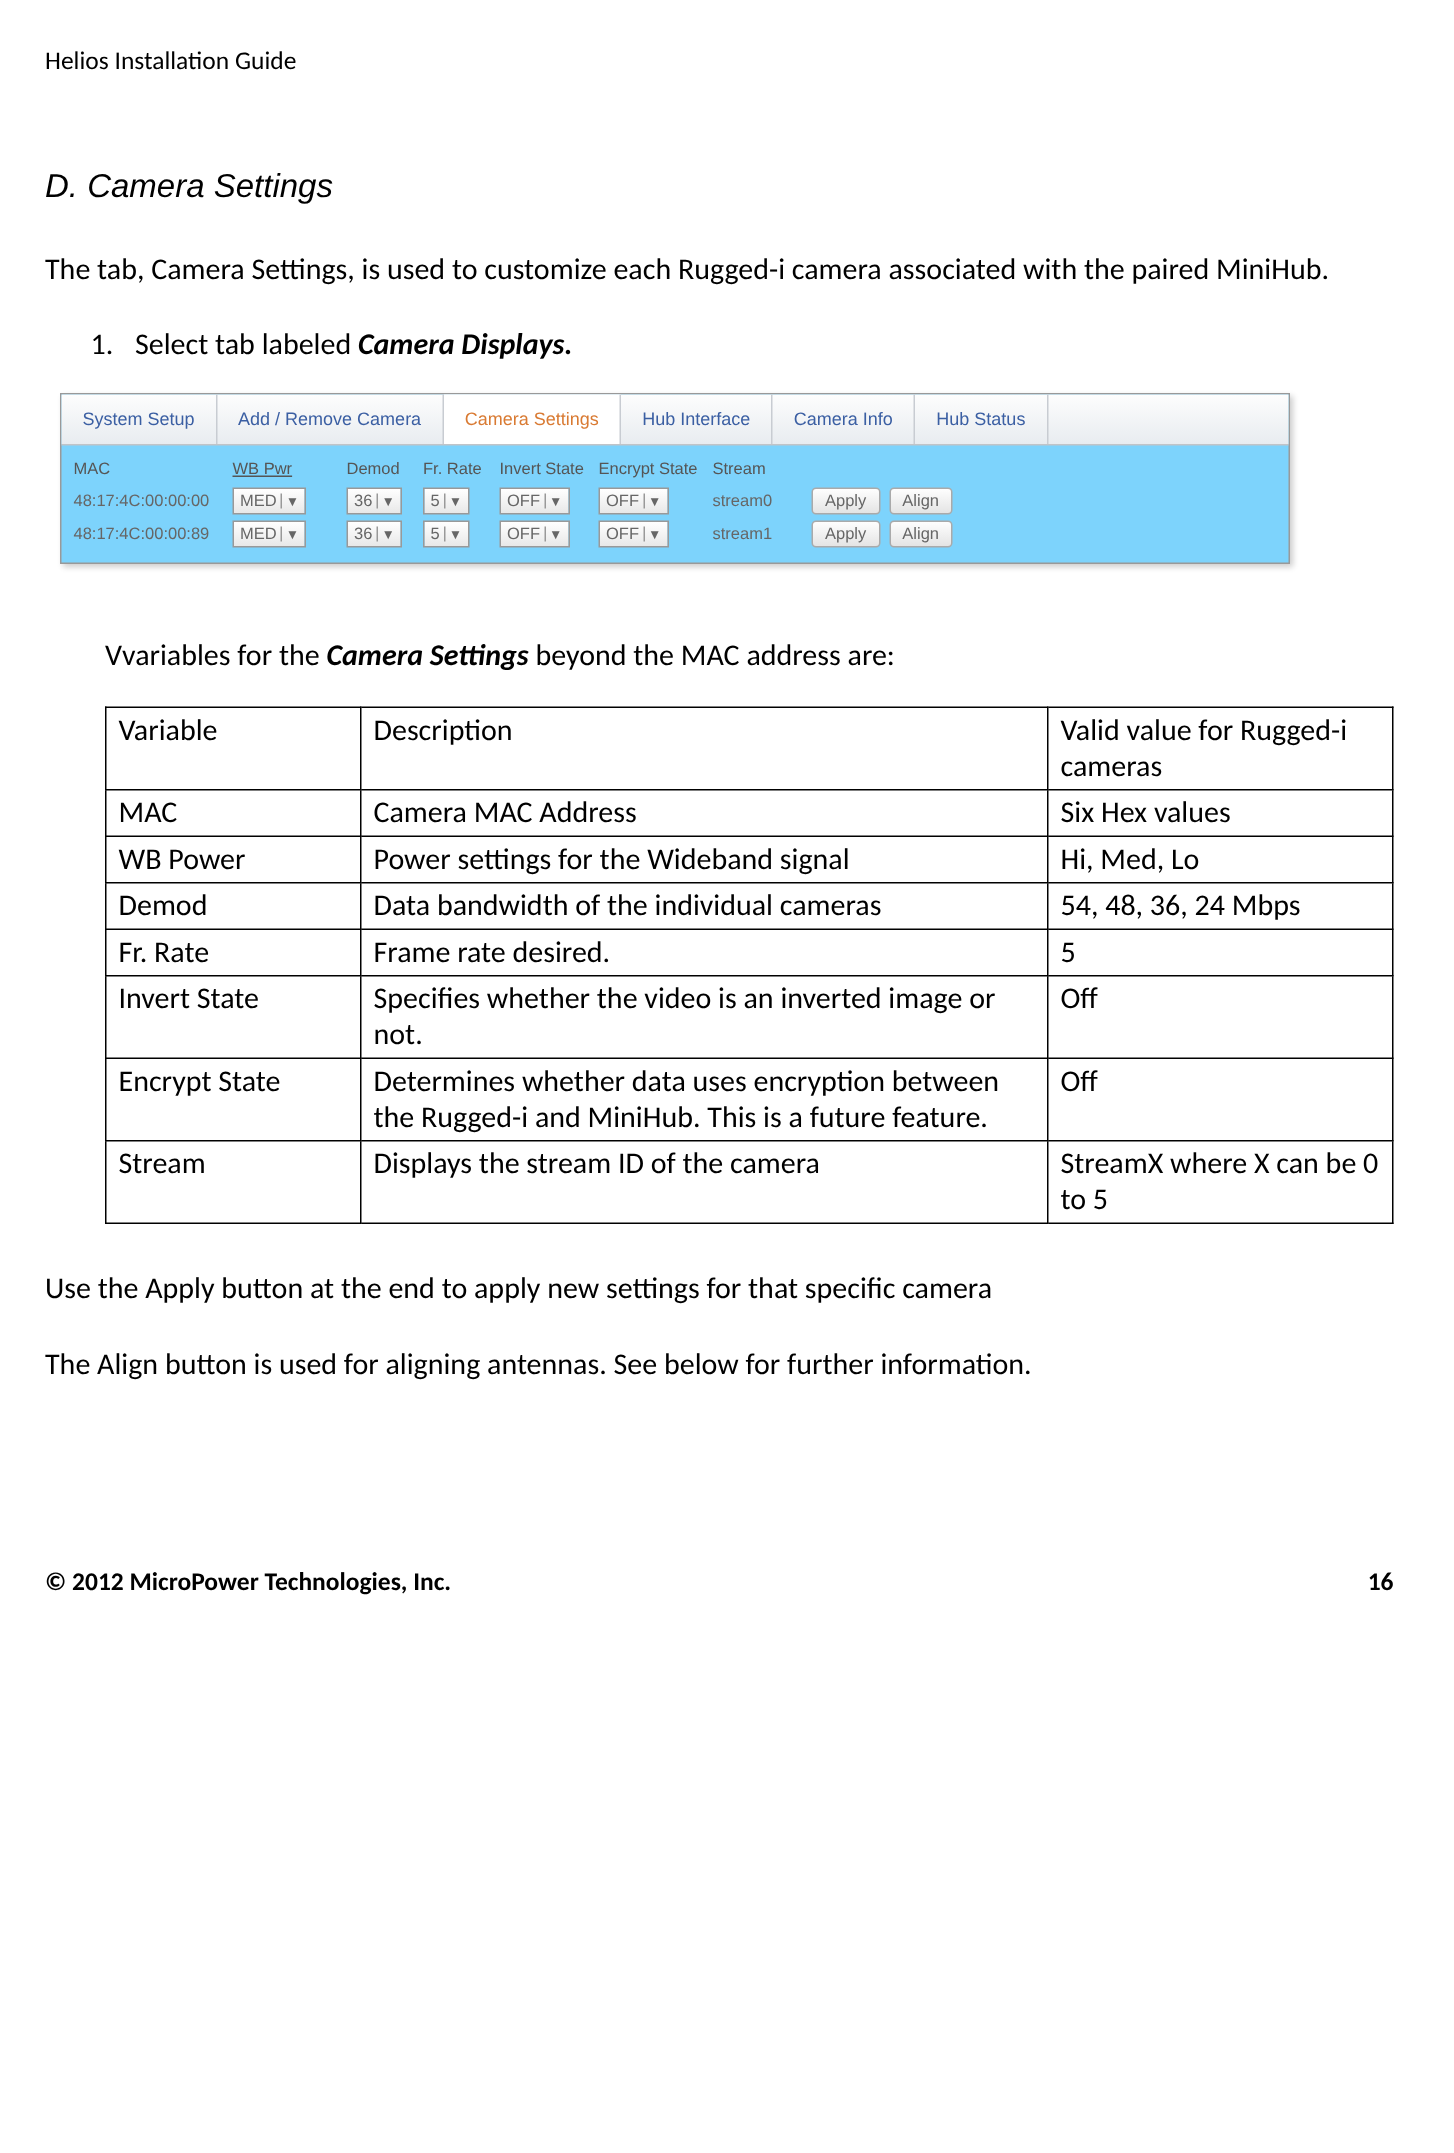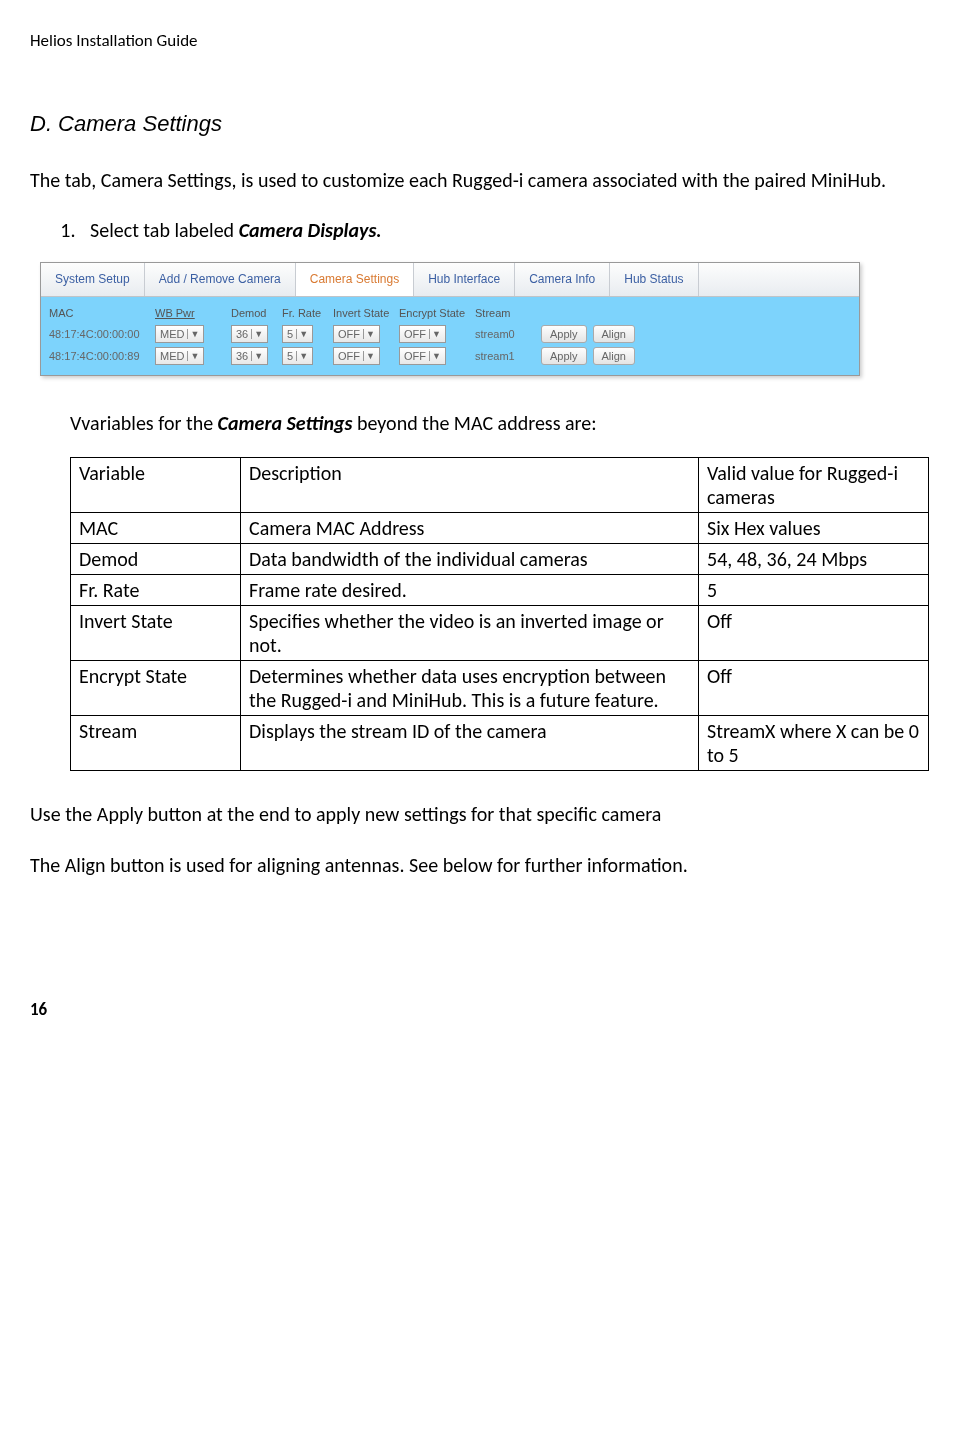--- a/index.html
+++ b/index.html
@@ -111,21 +111,21 @@
     }
     .btn {
       display: inline-block;
       border: 1px solid #aaa;
       border-radius: 3px;
       background: linear-gradient(#fefefe,#e4e4e4);
       padding: 2px 8px;
       font-size: 11px;
       cursor: pointer;
     }
-    .vars-intro { margin-top: 34px; margin-bottom: 20px; }
+    .vars-intro { margin-top: 48px; margin-bottom: 20px; }
     table.vars {
       border-collapse: collapse;
       width: 100%;
       margin-left: 0;
       font-size: 20px;
     }
     table.vars td, table.vars th {
       border: 1px solid #000;
       padding: 3px 8px;
       text-align: left;
@@ -243,20 +243,25 @@
       <td class="col1">Variable</td>
       <td>Description</td>
       <td class="col3">Valid value for Rugged-i cameras</td>
     </tr>
     <tr>
           <td>MAC</td>
           <td>Camera MAC Address</td>
           <td>Six Hex values</td>
         </tr>
     <tr>
+          <td>WB Power</td>
+          <td>Power settings for the Wideband signal</td>
+          <td>Hi, Med, Lo</td>
+        </tr>
+    <tr>
           <td>Demod</td>
           <td>Data bandwidth of the individual cameras</td>
           <td>54, 48, 36, 24 Mbps</td>
         </tr>
     <tr>
           <td>Fr. Rate</td>
           <td>Frame rate desired.</td>
           <td>5</td>
         </tr>
     <tr>
@@ -275,14 +280,15 @@
           <td>StreamX where X can be 0 to 5</td>
         </tr>
   </tbody>
     </table>
 </div>
 
 <div class="para after-table">Use the Apply button at the end to apply new settings for that specific camera</div>
 <div class="para">The Align button is used for aligning antennas.  See below for further information.</div>
 
 <div class="footer">
+  <span>© 2012 MicroPower Technologies, Inc.</span>
   <span>16</span>
 </div>
 
 </body></html>

